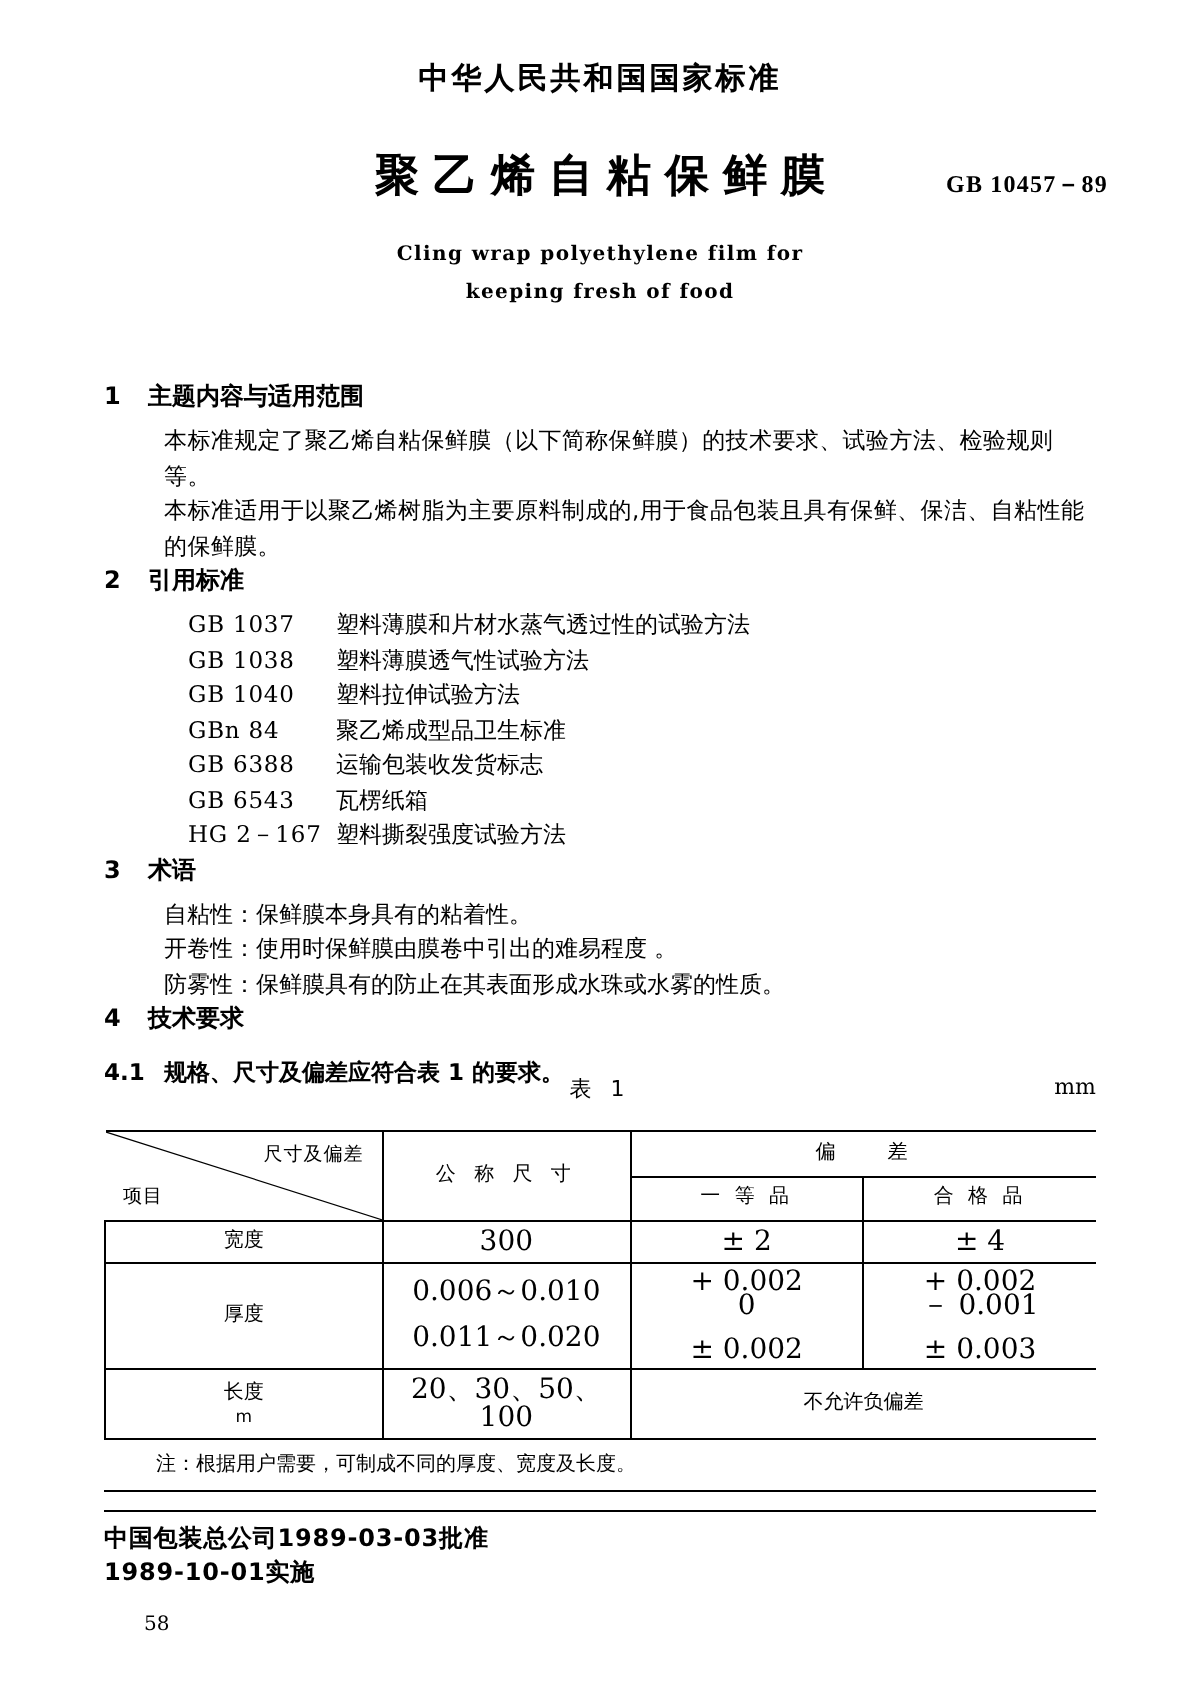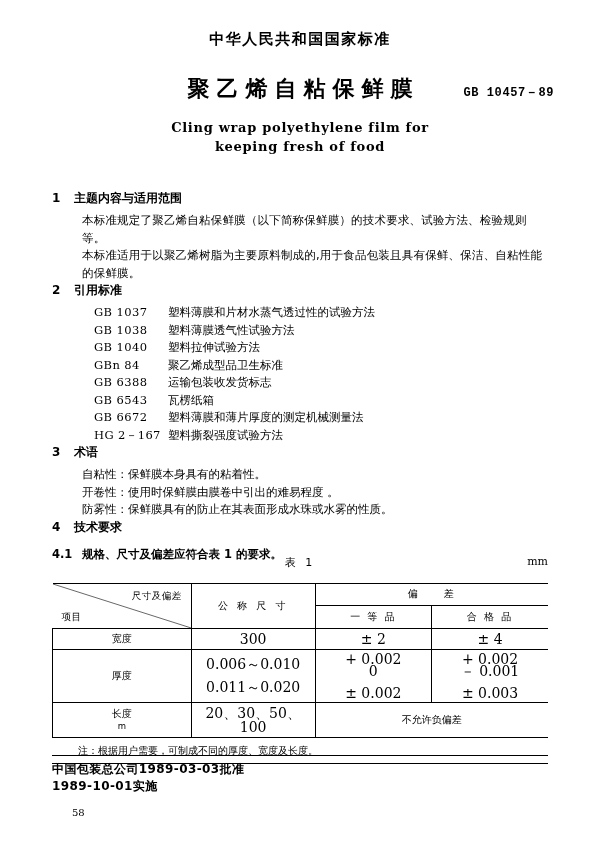--- a/index.html
+++ b/index.html
@@ -45,25 +45,25 @@
     text-indent: 7px;
     line-height: 30px;
   }
   .std-no {
     position: absolute;
     right: -6px;
     bottom: 3px;
     font-size: 12px;
     font-weight: bold;
     letter-spacing: 0.6px;
-    font-family: Liberation Mono, monospace;
+    font-family: Liberation Serif, serif;
   }
   .en-title {
     margin-top: 14px;
-    font-size: 13px;
+    font-size: 10px;
     font-weight: bold;
     line-height: 19px;
     letter-spacing: 0.7px;
     font-family: "DejaVu Serif", "Liberation Serif", serif;
   }
 
   
   .content {
     margin-top: 34px;
     font-size: 11.5px;
@@ -241,21 +241,20 @@
     <div class="sec-head">
       <span class="num">2</span><span>引用标准</span>
     </div>
     <div class="ref-list">
       <div class="ref-item"><span class="ref-code">GB 1037</span><span>塑料薄膜和片材水蒸气透过性的试验方法</span></div>
       <div class="ref-item"><span class="ref-code">GB 1038</span><span>塑料薄膜透气性试验方法</span></div>
       <div class="ref-item"><span class="ref-code">GB 1040</span><span>塑料拉伸试验方法</span></div>
       <div class="ref-item"><span class="ref-code">GBn 84</span><span>聚乙烯成型品卫生标准</span></div>
       <div class="ref-item"><span class="ref-code">GB 6388</span><span>运输包装收发货标志</span></div>
       <div class="ref-item"><span class="ref-code">GB 6543</span><span>瓦楞纸箱</span></div>
-      <div class="ref-item"><span class="ref-code">GB 6672</span><span>塑料薄膜和薄片厚度的测定机械测量法</span></div>
       <div class="ref-item"><span class="ref-code">HG 2－167</span><span>塑料撕裂强度试验方法</span></div>
     </div>
 
     <div class="sec-head">
       <span class="num">3</span><span>术语</span>
     </div>
     <div class="term-list">
       <div class="term-item">自粘性：保鲜膜本身具有的粘着性。</div>
       <div class="term-item">开卷性：使用时保鲜膜由膜卷中引出的难易程度 。</div>
       <div class="term-item">防雾性：保鲜膜具有的防止在其表面形成水珠或水雾的性质。</div>

